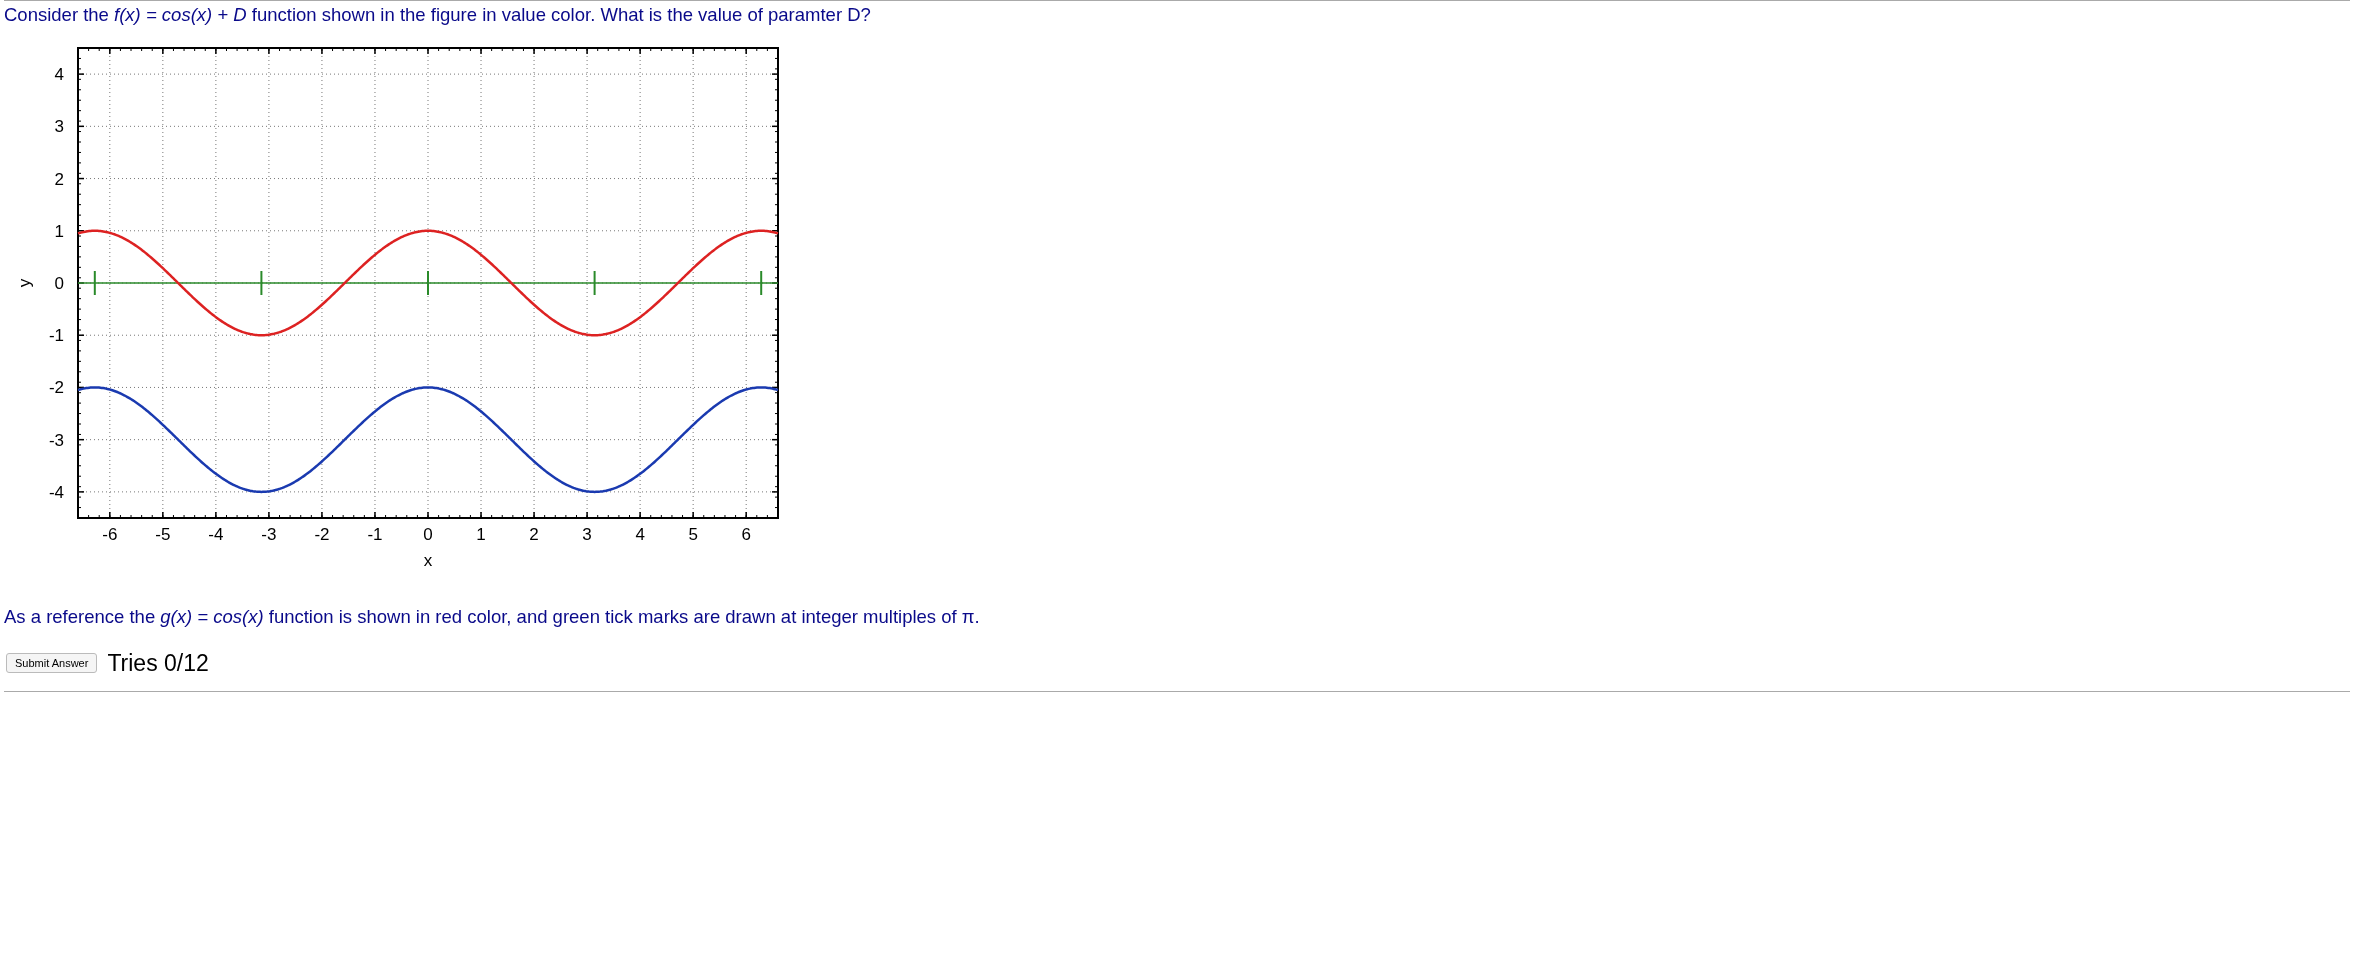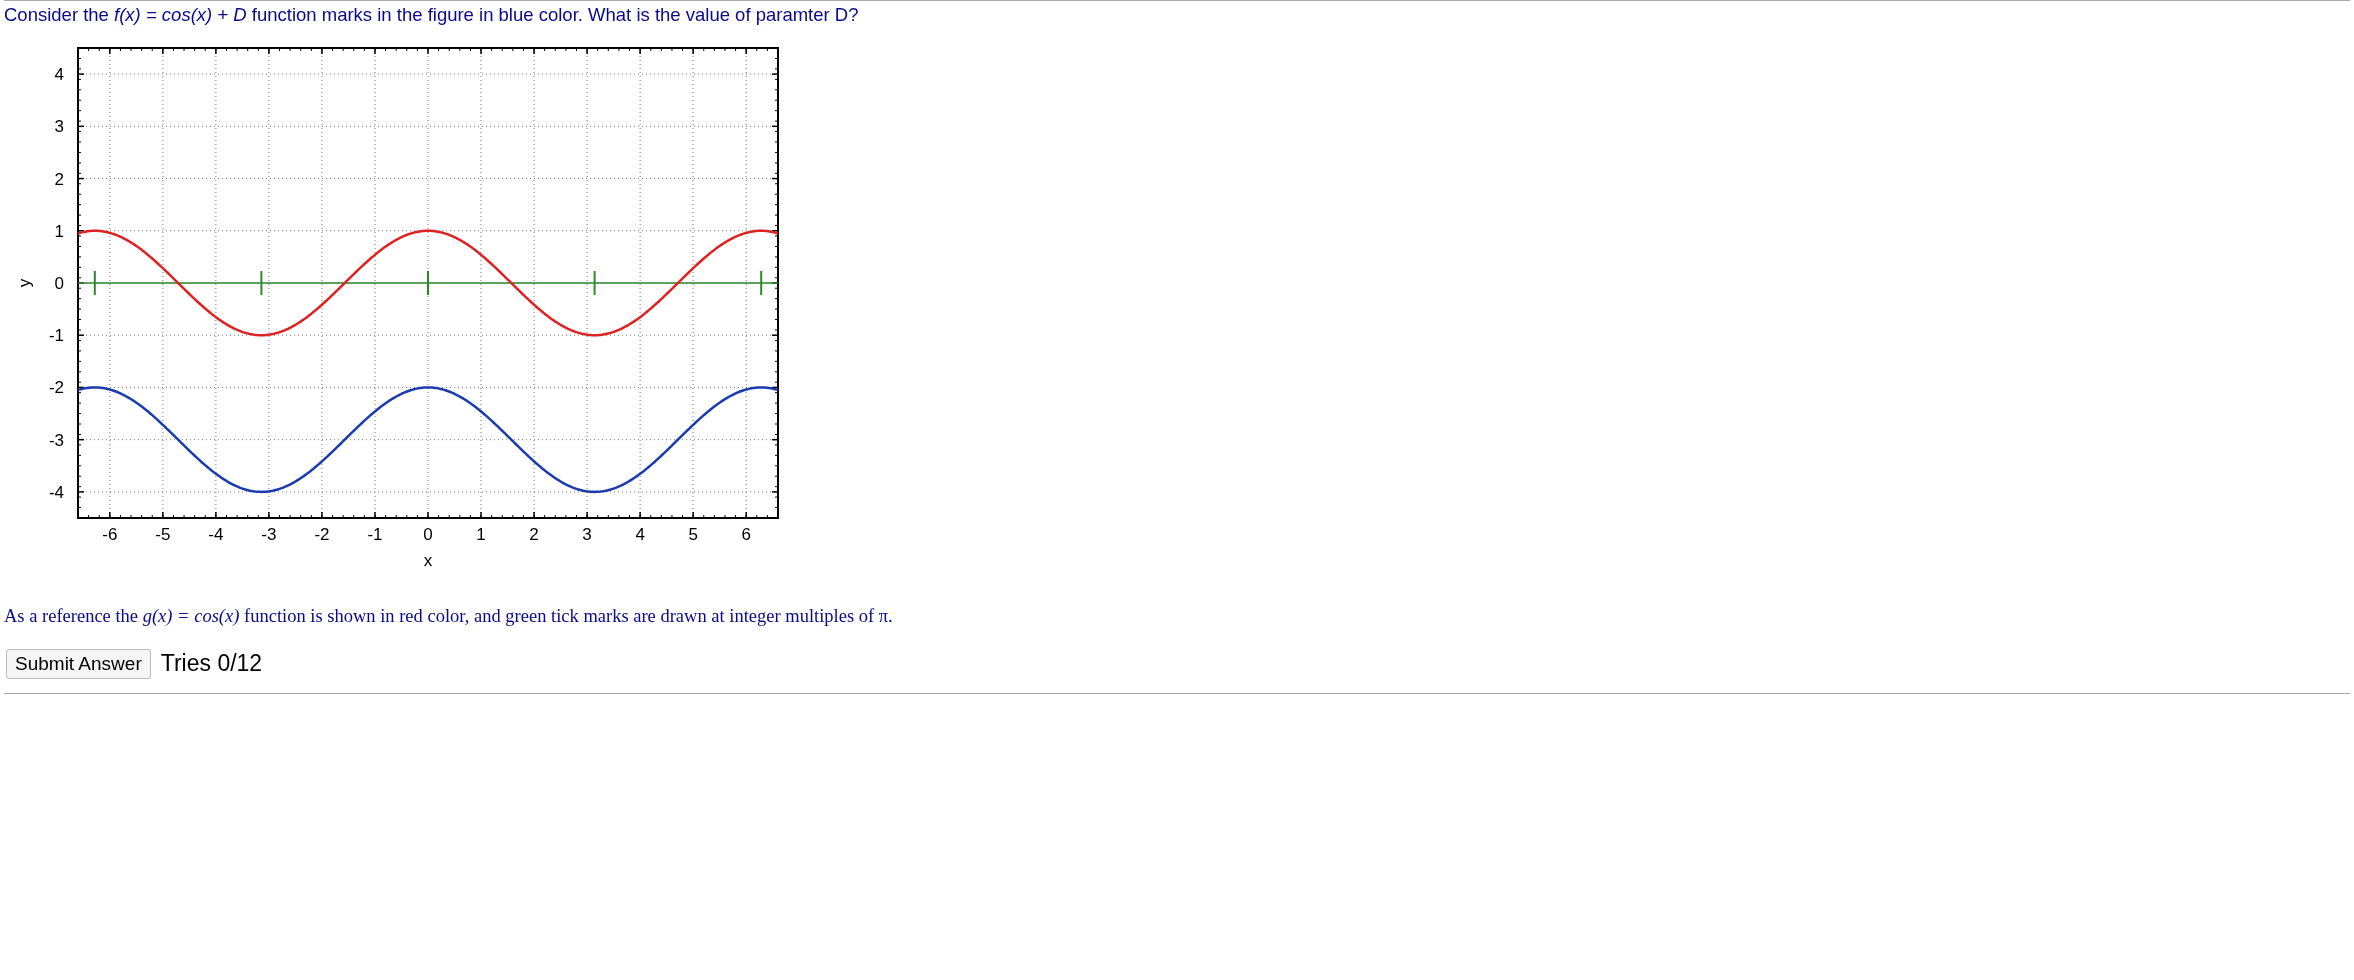--- a/index.html
+++ b/index.html
@@ -23,34 +23,33 @@
     font-style: normal;
     padding: 2px 0 10px 0;
     line-height: 1.35;
   }
   .question .fn, .reference .fn {
     font-style: italic;
   }
   .reference {
     color: #0a0a8a;
     padding: 18px 0 18px 0;
-    font-family: Liberation Serif, serif;
   }
   .chart-wrap {
     padding-left: 4px;
   }
   .submit-row {
     padding: 4px 2px 14px 2px;
     display: flex;
     align-items: center;
     gap: 10px;
   }
   button.submit {
     font-family: Arial, sans-serif;
-    font-size: 19px;
+    font-size: 11px;
     padding: 3px 8px;
     background: #f5f5f5;
     border: 1px solid #bbb;
     border-radius: 3px;
     cursor: pointer;
   }
   .tries {
     font-size: 23px;
     color: #000;
   }
@@ -58,21 +57,21 @@
     font-family: Arial, sans-serif;
   }
 </style>
 </head>
 <body>
 <div class="page">
   <hr class="rule">
   <div class="question">
     <span>Consider the </span>
     <span class="fn">f(x) = cos(x) + D</span>
-    <span> function marks in the figure in blue color. What is the value of paramter D?</span>
+    <span> function shown in the figure in value color. What is the value of paramter D?</span>
   </div>
 
   <div class="chart-wrap">
     <svg id="chart-svg" width="780" height="545" viewBox="0 0 780 545">
         <line x1="101.8181818181818" y1="10" x2="101.8181818181818" y2="480" stroke="#777" stroke-width="1" stroke-dasharray="1 3"></line>
         <line x1="154.84848484848482" y1="10" x2="154.84848484848482" y2="480" stroke="#777" stroke-width="1" stroke-dasharray="1 3"></line>
         <line x1="207.87878787878788" y1="10" x2="207.87878787878788" y2="480" stroke="#777" stroke-width="1" stroke-dasharray="1 3"></line>
         <line x1="260.9090909090909" y1="10" x2="260.9090909090909" y2="480" stroke="#777" stroke-width="1" stroke-dasharray="1 3"></line>
         <line x1="313.9393939393939" y1="10" x2="313.9393939393939" y2="480" stroke="#777" stroke-width="1" stroke-dasharray="1 3"></line>
         <line x1="366.969696969697" y1="10" x2="366.969696969697" y2="480" stroke="#777" stroke-width="1" stroke-dasharray="1 3"></line>

